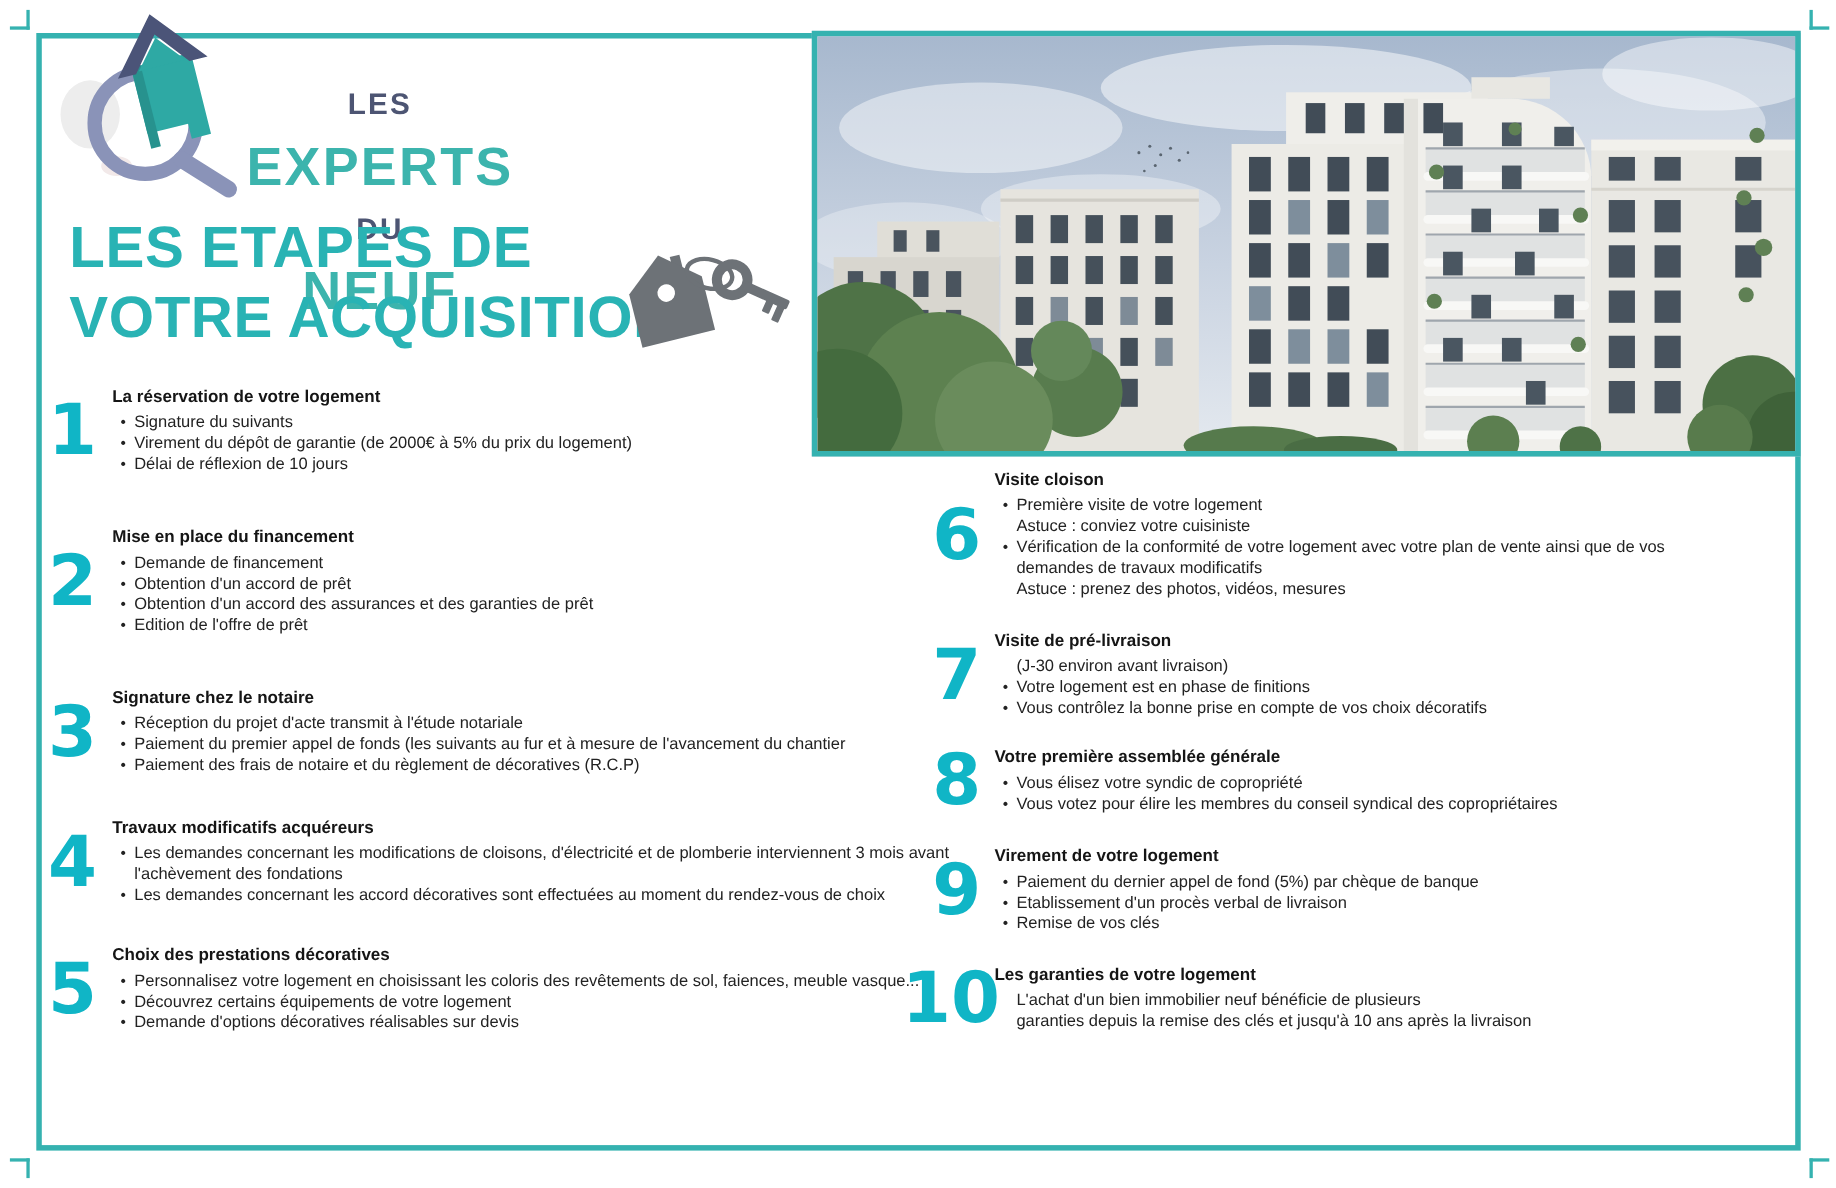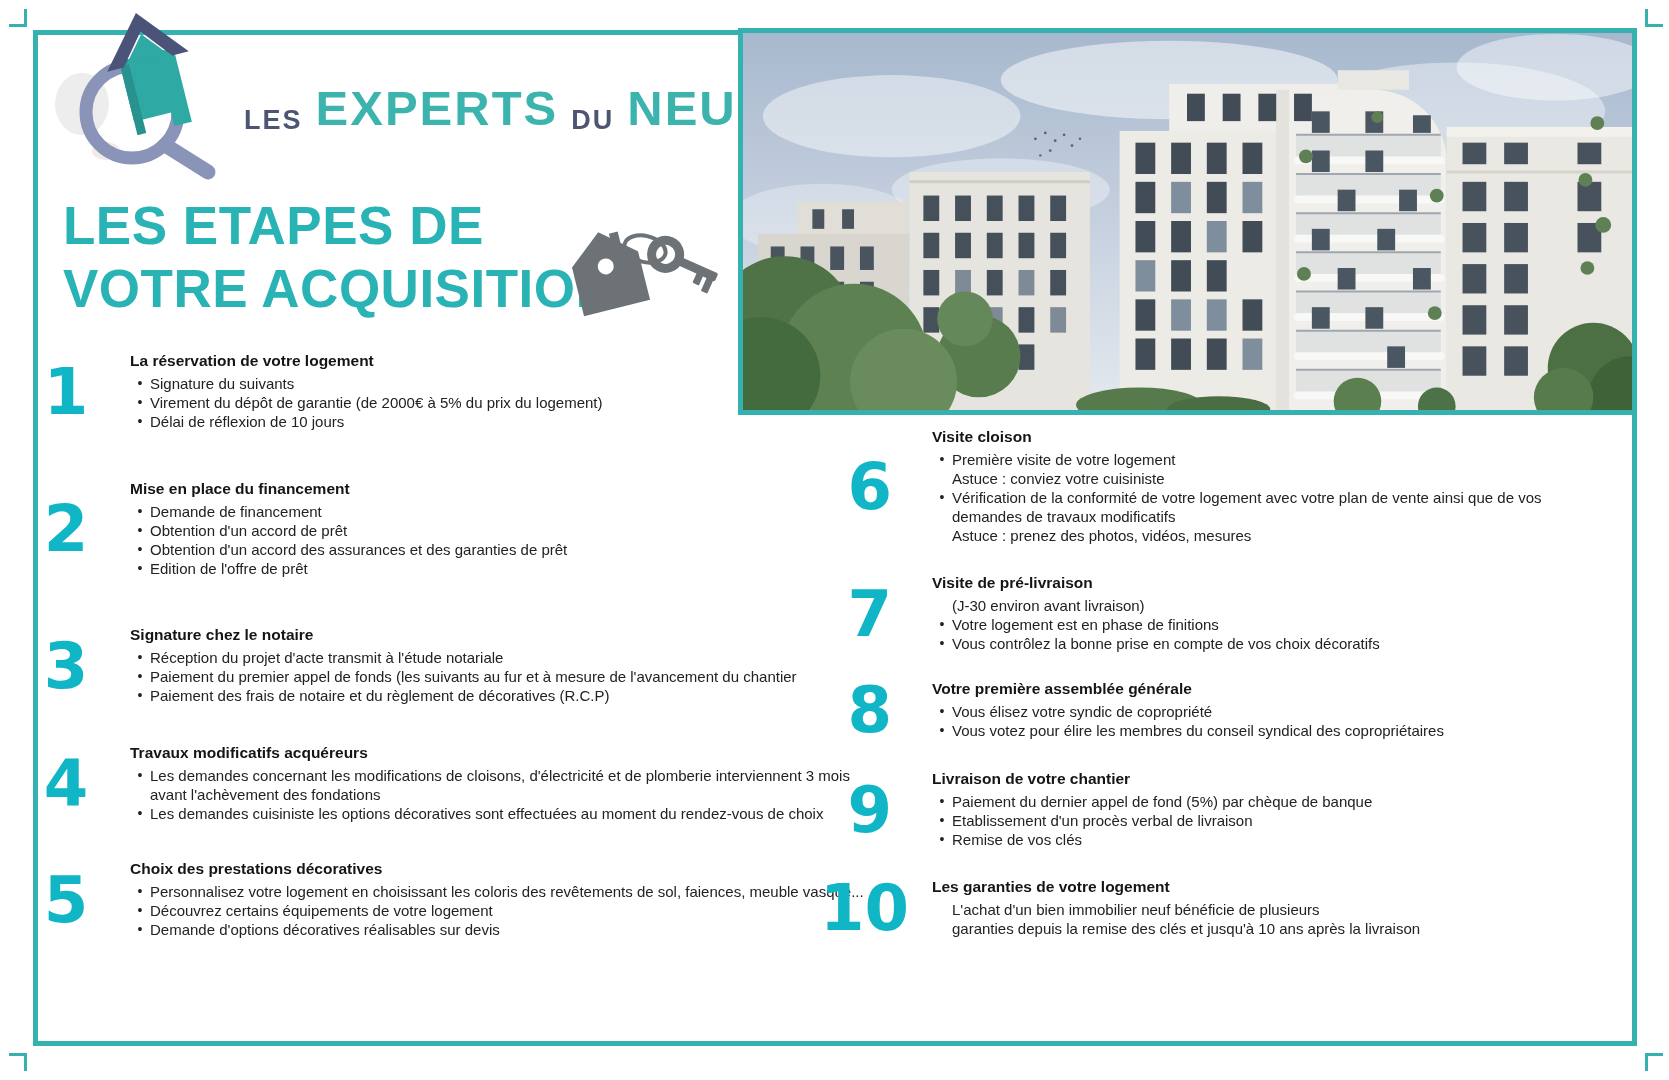--- a/index.html
+++ b/index.html
@@ -11,41 +11,41 @@
   .cm{position:absolute;width:15px;height:15px;}
   .cm-tl{left:9px;top:9px;border-right:3px solid #35b2b0;border-bottom:3px solid #35b2b0;}
   .cm-tr{left:1645px;top:9px;border-left:3px solid #35b2b0;border-bottom:3px solid #35b2b0;}
   .cm-bl{left:9px;top:1053px;border-right:3px solid #35b2b0;border-top:3px solid #35b2b0;}
   .cm-br{left:1645px;top:1053px;border-left:3px solid #35b2b0;border-top:3px solid #35b2b0;}
   
   .frame{position:absolute;left:33px;top:30px;width:1604px;height:1016px;
     border:5px solid #35b2b0;box-sizing:border-box;}
   
   .logo-mark{position:absolute;left:52px;top:0px;width:178px;height:184px;}
-  .logo-text{position:absolute;left:244px;top:80px;display:flex;align-items:flex-end;gap:13px;white-space:nowrap;}
+  .logo-text{position:absolute;left:224px;top:80px;display:flex;align-items:center;gap:13px;white-space:nowrap;flex-direction:column;}
   .lt-small{font-size:27px;font-weight:bold;color:#4d5573;letter-spacing:2px;}
   .lt-big{font-size:49px;font-weight:bold;color:#3cb4ad;letter-spacing:2px;}
   
   .title{position:absolute;left:63px;top:194px;margin:0;font-size:53px;line-height:63px;
     font-weight:bold;color:#29b3b4;letter-spacing:.5px;}
   .keys-icon{position:absolute;left:552px;top:212px;width:168px;height:112px;}
   
   .photo{position:absolute;left:738px;top:28px;width:899px;height:387px;
     border:5px solid #35b2b0;box-sizing:border-box;overflow:hidden;background:#c7d2e0;}
   .photo svg{display:block;width:100%;height:100%;}
   
   .col{position:absolute;top:0;}
   .col-left{left:36px;width:828px;}
   .col-right{left:820px;width:744px;}
   .step{position:absolute;left:0;right:0;display:flex;align-items:center;}
   .num{flex:none;font-family:"DejaVu Sans","Liberation Sans",sans-serif;
     font-weight:bold;font-size:64px;line-height:1;color:#10b5c6;}
   .col-left  .num{width:60px;text-align:center;}
   .col-right .num{width:78px;text-align:right;padding-right:6px;box-sizing:border-box;}
-  .content{flex:1;padding-left:6px;margin-left:28px;}
+  .content{flex:1;padding-left:6px;}
   .heading{font-size:15.5px;font-weight:bold;color:#151515;margin-bottom:4px;}
   .item{display:flex;line-height:19px;font-size:15px;color:#222222;}
   .dot{flex:none;width:20px;text-align:center;font-size:14px;}
   .itext{flex:1;}
   
   .col-left  .step:nth-of-type(1){top:352px;}
   .col-left  .step:nth-of-type(2){top:480px;}
   .col-left  .step:nth-of-type(3){top:626px;}
   .col-left  .step:nth-of-type(4){top:744px;}
   .col-left  .step:nth-of-type(5){top:860px;}
@@ -416,21 +416,21 @@
     <div class="num">4</div>
     <div class="content">
       <div class="heading">Travaux modificatifs acquéreurs</div>
       <div class="items">
             <div class="item">
               <span class="dot">•</span>
               <span class="itext">Les demandes concernant les modifications de cloisons, d'électricité et de plomberie interviennent 3 mois avant l'achèvement des fondations</span>
             </div>
             <div class="item">
               <span class="dot">•</span>
-              <span class="itext">Les demandes cuisiniste les options décoratives sont effectuées au moment du rendez-vous de choix</span>
+              <span class="itext">Les demandes concernant les accord décoratives sont effectuées au moment du rendez-vous de choix</span>
             </div>
           </div>
     </div>
   </div>
 
   <div class="step">
     <div class="num">5</div>
     <div class="content">
       <div class="heading">Choix des prestations décoratives</div>
       <div class="items">
@@ -510,21 +510,21 @@
               <span class="dot">•</span>
               <span class="itext">Vous votez pour élire les membres du conseil syndical des copropriétaires</span>
             </div>
           </div>
     </div>
   </div>
 
   <div class="step">
     <div class="num">9</div>
     <div class="content">
-      <div class="heading">Livraison de votre chantier</div>
+      <div class="heading">Virement de votre logement</div>
       <div class="items">
             <div class="item">
               <span class="dot">•</span>
               <span class="itext">Paiement du dernier appel de fond (5%) par chèque de banque</span>
             </div>
             <div class="item">
               <span class="dot">•</span>
               <span class="itext">Etablissement d'un procès verbal de livraison</span>
             </div>
             <div class="item">

